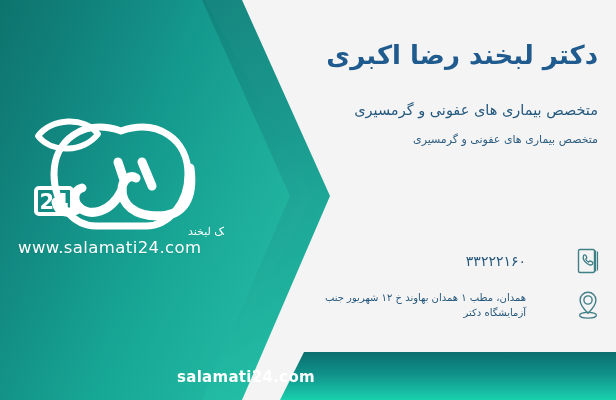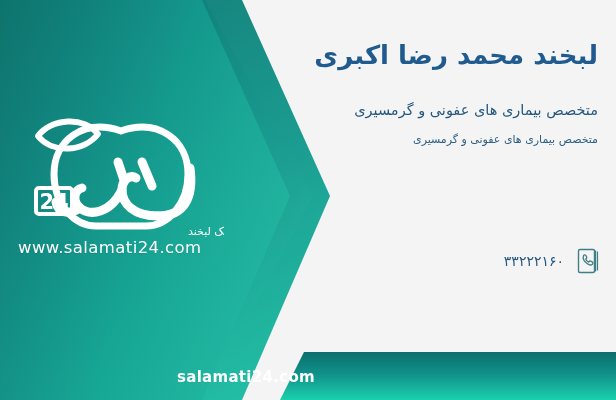--- a/index.html
+++ b/index.html
@@ -110,20 +110,21 @@
 
   
   .contact-row {
     position: absolute;
     right: 14px;
     display: flex;
     flex-direction: row;
     align-items: center;
     justify-content: flex-start;
     direction: rtl;
+    gap: 38px;
   }
   .contact-row.phone { top: 246px; width: 272px; }
   .contact-row.address { top: 290px; width: 290px; }
 
   .contact-icon {
     flex: 0 0 auto;
     width: 28px;
     height: 30px;
     margin-left: 10px;
     display: flex;
@@ -207,37 +208,48 @@
         <text x="36" y="105" text-anchor="middle" fill="#ffffff" font-family="DejaVu Sans, sans-serif" font-size="21" font-weight="bold">24</text>
       </g>
 
       <text x="170" y="131" text-anchor="end" fill="#ffffff" font-family="DejaVu Sans, sans-serif" font-size="11" direction="rtl">به راحتی یک لبخند</text>
     </svg>
     <div class="logo-url">www.salamati24.com</div>
   </div>
 
   <div class="content">
 
-    <div class="doctor-name">لبخند محمد رضا اکبری</div>
+    <div class="doctor-name">دکتر لبخند رضا اکبری</div>
     <div class="specialty-main">متخصص بیماری های عفونی و گرمسیری</div>
     <div class="specialty-sub">متخصص بیماری های عفونی و گرمسیری</div>
 
     <div class="contact-row phone">
       <div class="contact-icon">
         <svg width="24" height="28" viewBox="0 0 24 28" xmlns="http://www.w3.org/2000/svg">
           <rect x="2.5" y="2.5" width="16" height="23" rx="1.5" fill="none" stroke="#3f7f86" stroke-width="1.4"></rect>
           <line x1="19.5" y1="3.5" x2="19.5" y2="24.5" stroke="#3f7f86" stroke-width="1.4"></line>
           <line x1="21.5" y1="4.5" x2="21.5" y2="23.5" stroke="#3f7f86" stroke-width="1.2"></line>
           <path d="M7.6 8.4 c0.9-0.9 2-0.5 2.4 0.3 l0.7 1.4 c0.3 0.6 0.1 1.1-0.4 1.5 l-0.6 0.5
                    c0.5 1.4 1.6 2.5 3 3 l0.5-0.6 c0.4-0.5 0.9-0.7 1.5-0.4 l1.4 0.7
                    c0.8 0.4 1.2 1.5 0.3 2.4 -1.2 1.2-3.2 0.9-5.3-0.7 C8.7 14.7 6.4 11.5 7.6 8.4 Z" fill="none" stroke="#3f7f86" stroke-width="1.3" stroke-linejoin="round"></path>
         </svg>
       </div>
       <div class="contact-text">۳۳۲۲۲۱۶۰</div>
     </div>
 
+    <div class="contact-row address">
+      <div class="contact-icon">
+        <svg width="26" height="30" viewBox="0 0 26 30" xmlns="http://www.w3.org/2000/svg">
+          <path d="M13 2.2 c-4.4 0-7.9 3.5-7.9 7.8 0 5.6 7.9 13.2 7.9 13.2 s7.9-7.6 7.9-13.2
+                   c0-4.3-3.5-7.8-7.9-7.8 Z" fill="none" stroke="#3f7f86" stroke-width="1.4"></path>
+          <circle cx="13" cy="10" r="4.1" fill="none" stroke="#3f7f86" stroke-width="1.4"></circle>
+          <ellipse cx="13" cy="25.3" rx="8.4" ry="2.9" fill="none" stroke="#3f7f86" stroke-width="1.3"></ellipse>
+        </svg>
+      </div>
+      <div class="contact-text">همدان، مطب ۱ همدان بهاوند خ ۱۲ شهریور جنب آزمایشگاه دکتر</div>
+    </div>
 
   </div>
 
   <div class="bottom-bar"></div>
   <div class="bottom-bar-text">salamati24.com</div>
 
 </div>
 
 </body></html>

